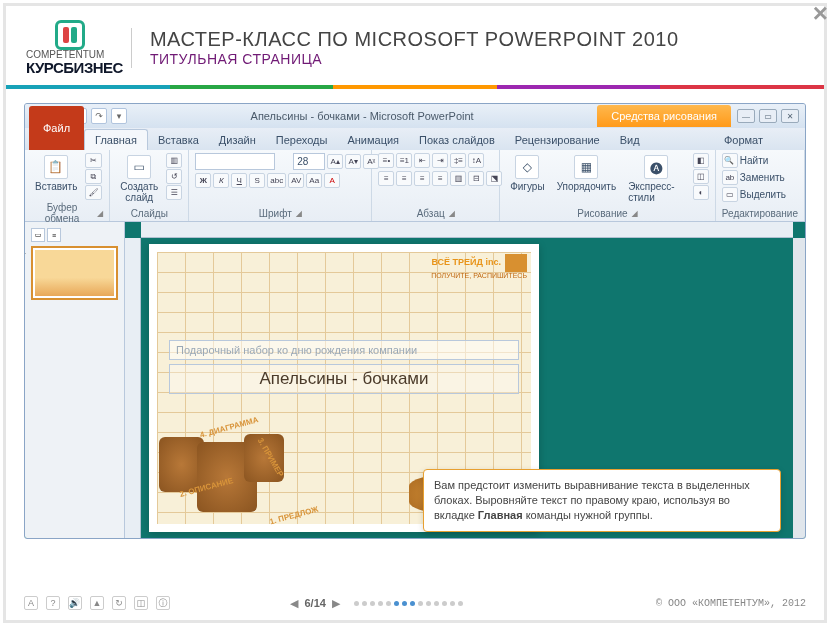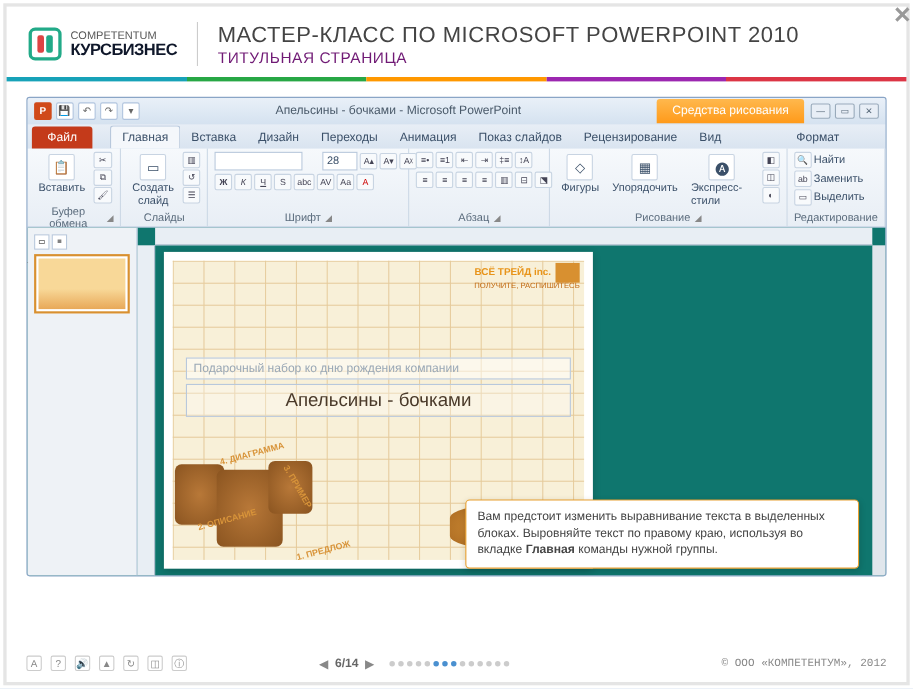--- a/index.html
+++ b/index.html
@@ -1,20 +1,20 @@
 <!DOCTYPE html>
 <html><head>
 <meta charset="utf-8">
 <style>
 * { box-sizing: border-box; margin: 0; padding: 0; }
 body { font-family: "Segoe UI", Tahoma, sans-serif; background: #fff; width: 830px; height: 626px; position: relative; overflow: hidden; }
 .frame { border: 3px solid #e5e5e5; width: 824px; height: 620px; margin: 3px; position: relative; background: #fff; }
 .close-x { position: absolute; top: -2px; right: 2px; font-size: 26px; color: #999; font-weight: bold; cursor: pointer; z-index: 10; }
 .header { display: flex; align-items: center; padding: 14px 20px 10px 20px; }
-.logo { display: flex; align-items: center; margin-right: 18px; }
+.logo { display: flex; align-items: center; margin-right: 8px; flex-direction: column; }
 .logo-mark { width: 30px; height: 30px; border: 3px solid #2a8; border-radius: 6px; position: relative; margin-right: 8px; }
 .logo-mark::before { content:""; position:absolute; left:5px; top:4px; width:6px; height:16px; background:#d44; border-radius:2px; }
 .logo-mark::after { content:""; position:absolute; right:5px; top:4px; width:6px; height:16px; background:#2a8; border-radius:2px; }
 .logo-text { font-size: 10px; color:#555; line-height:1; }
 .logo-text .big { font-size: 15px; font-weight:bold; color:#0f172a; letter-spacing:-.5px; }
 .header-divider { width:1px; height:40px; background:#ccc; margin-right:18px; }
 .header-titles .t1 { font-size: 20px; color:#444; letter-spacing:.5px; }
 .header-titles .t2 { font-size: 14px; color:#701a75; letter-spacing:.5px; }
 .rainbow { height:4px; display:flex; }
 .rainbow span { flex:1; }
@@ -26,21 +26,21 @@
 .ppt-window { margin: 14px 18px 0 18px; border:1px solid #8aa5c6; border-radius:3px; background:#cfdced; height:436px; position:relative; overflow:hidden; }
 .titlebar { height:24px; background:linear-gradient(#e9f0f8,#d5e2f0); display:flex; align-items:center; font-size:11px; color:#4a5a6a; }
 .qat { display:flex; align-items:center; gap:4px; padding-left:6px; }
 .qat-btn { width:16px; height:16px; background:#fff; border:1px solid #b0c4de; border-radius:2px; display:flex; align-items:center; justify-content:center; font-size:9px; color:#666; }
 .ppt-icon { width:16px; height:16px; background:#d04a1a; border-radius:2px; color:#fff; font-size:9px; font-weight:bold; display:flex; align-items:center; justify-content:center; }
 .title-text { flex:1; text-align:center; }
 .contextual-tab { background:linear-gradient(#ffb84d,#ff9a1a); color:#fff; padding:3px 14px; border-radius:3px 3px 0 0; font-size:11px; margin-right:6px; height:22px; display:flex; align-items:center; }
 .win-controls { display:flex; gap:4px; padding-right:6px; }
 .win-controls span { width:18px; height:14px; border:1px solid #9ab; background:#e8eef6; border-radius:2px; font-size:8px; display:flex; align-items:center; justify-content:center; color:#567; }
 .tabs-row { height:22px; background:linear-gradient(#e8eef6,#d9e4f0); display:flex; align-items:flex-end; font-size:11px; padding-left:4px; }
-.file-tab { background:#c43a1a; color:#fff; padding:4px 14px; border-radius:3px 3px 0 0; margin-right:16px; }
+.file-tab { background:#c43a1a; color:#fff; padding:16px 14px; border-radius:3px 3px 0 0; margin-right:0; }
 .ribbon-tab { padding:4px 10px; color:#3b5069; cursor:pointer; }
 .ribbon-tab.active { background:#f4f7fb; border:1px solid #b8c8dc; border-bottom:none; border-radius:3px 3px 0 0; }
 .ctx-tab-label { margin-left:auto; margin-right:30px; color:#3b5069; padding:4px 12px; }
 .ribbon { height:72px; background:linear-gradient(#f6f9fc,#e8eef5); border-bottom:1px solid #b8c8dc; display:flex; font-size:10px; color:#3b5069; }
 .rgroup { border-right:1px solid #cdd9e6; padding:3px 6px 1px 6px; display:flex; flex-direction:column; }
 .rgroup-body { flex:1; display:flex; align-items:flex-start; gap:4px; }
 .rgroup-label { text-align:center; font-size:10px; color:#5a6b7c; height:14px; display:flex; align-items:center; justify-content:center; gap:4px; }
 .big-btn { display:flex; flex-direction:column; align-items:center; gap:2px; padding:2px 4px; }
 .big-btn .icon { width:24px; height:24px; background:#fff; border:1px solid #c8d4e2; border-radius:2px; display:flex; align-items:center; justify-content:center; font-size:12px; }
 .small-cluster { display:flex; flex-direction:column; gap:1px; }

